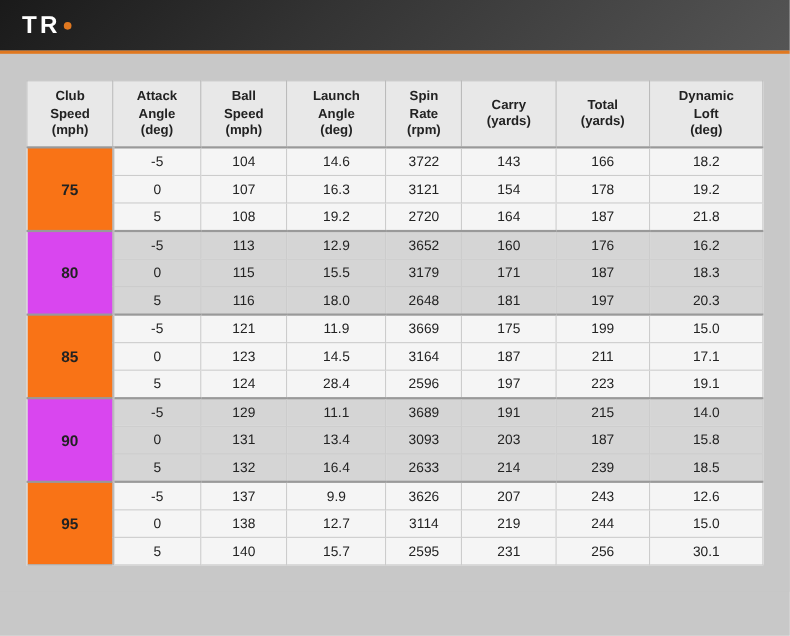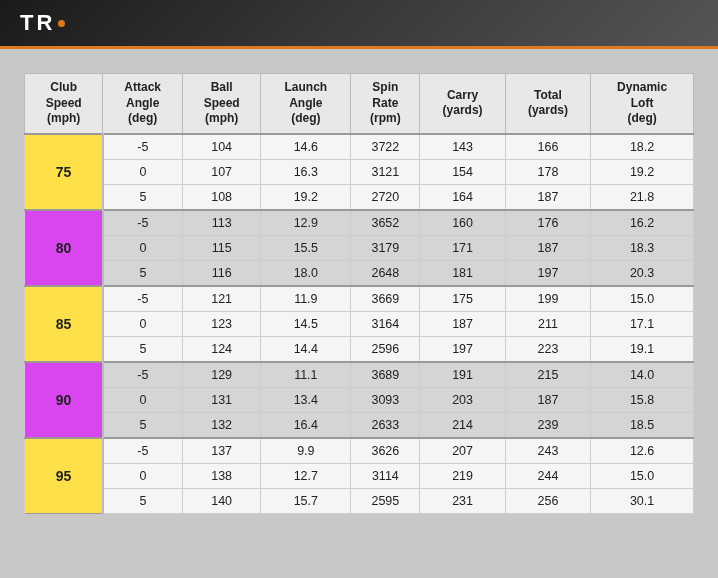--- a/index.html
+++ b/index.html
@@ -86,21 +86,21 @@
       border-bottom: 1px solid #ccc;
     }
 
     .club-speed-cell {
       font-weight: 700;
       font-size: 14px;
       border-right: 2px solid #bbb;
     }
 
     .group-light .club-speed-cell {
-      background: #fde047;
+      background: #f97316;
       text-align: center;
     }
 
     .group-dark .club-speed-cell {
       background: #d946ef;
     }
 
     .group-light td {
       background: #f5f5f5;
     }
@@ -210,21 +210,21 @@
           <td>123</td>
           <td>14.5</td>
           <td>3164</td>
           <td>187</td>
           <td>211</td>
           <td>17.1</td>
         </tr>
         <tr class="group-light">
           <td>5</td>
           <td>124</td>
-          <td>14.4</td>
+          <td>28.4</td>
           <td>2596</td>
           <td>197</td>
           <td>223</td>
           <td>19.1</td>
         </tr>
         <tr class="group-dark group-separator">
           <td rowspan="3" class="club-speed-cell">90</td>
           <td>-5</td>
           <td>129</td>
           <td>11.1</td>

